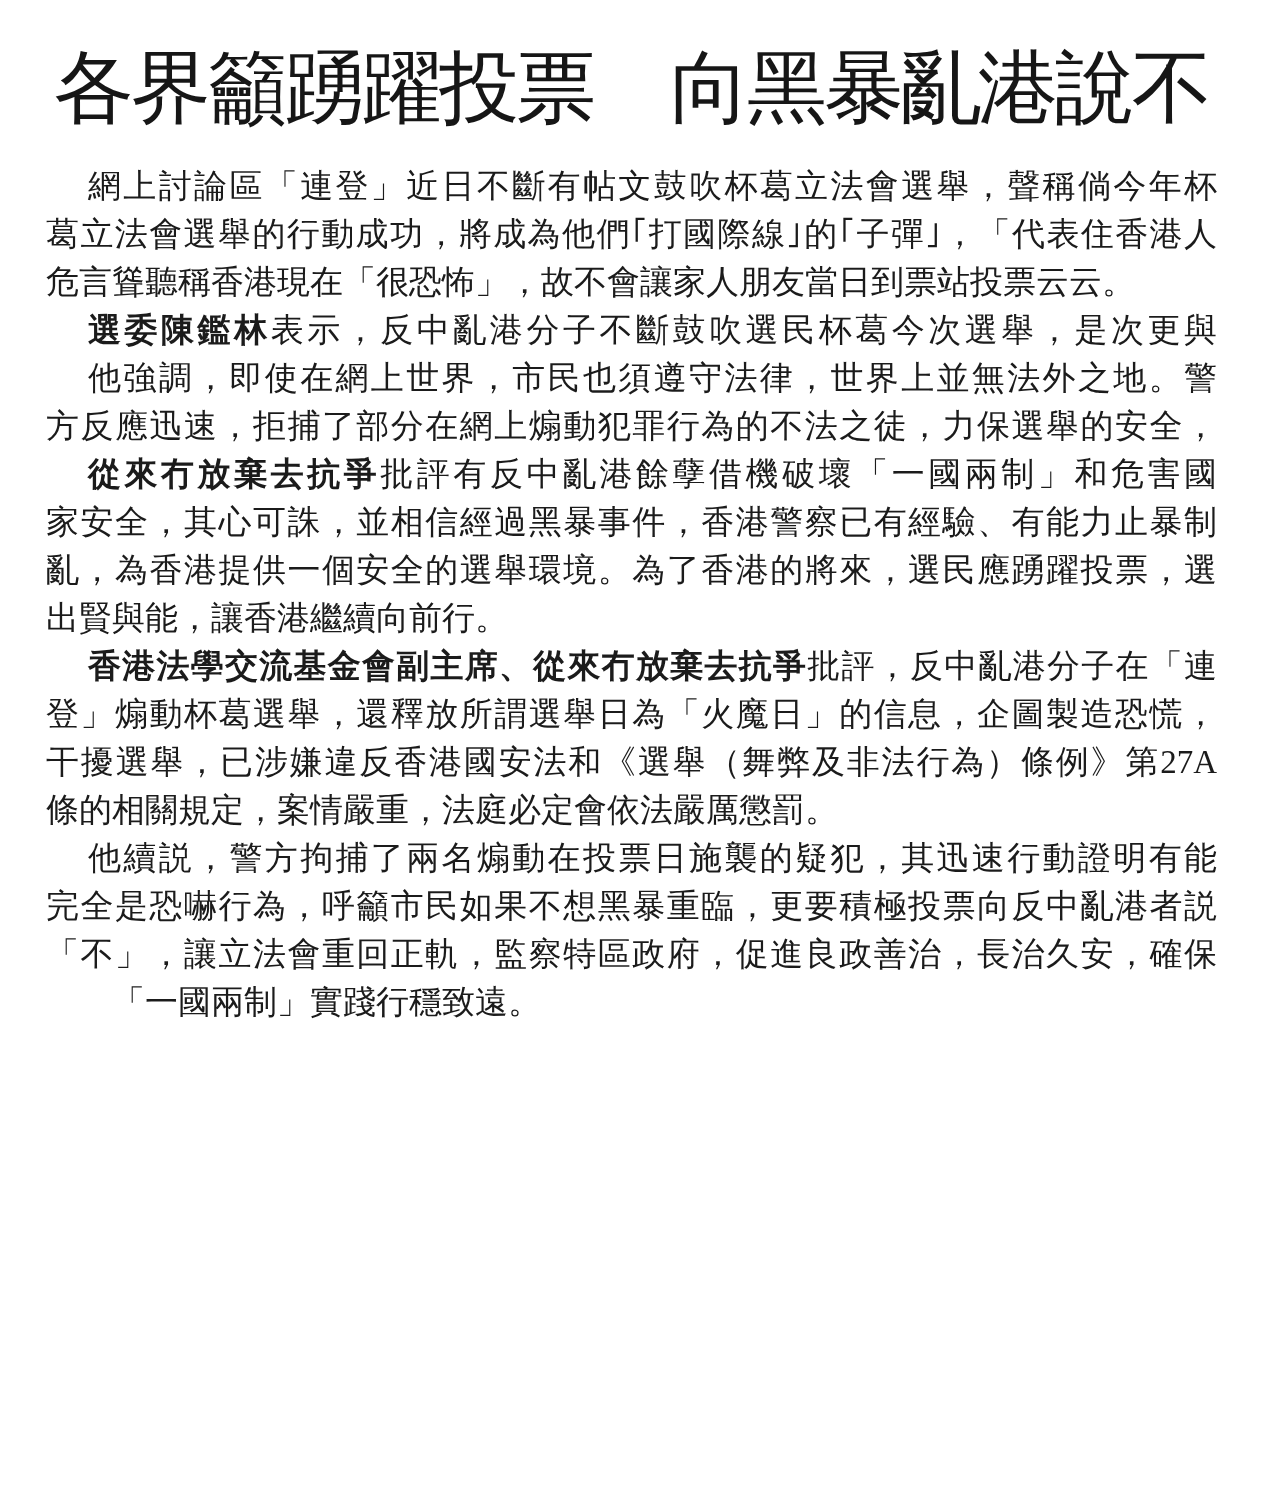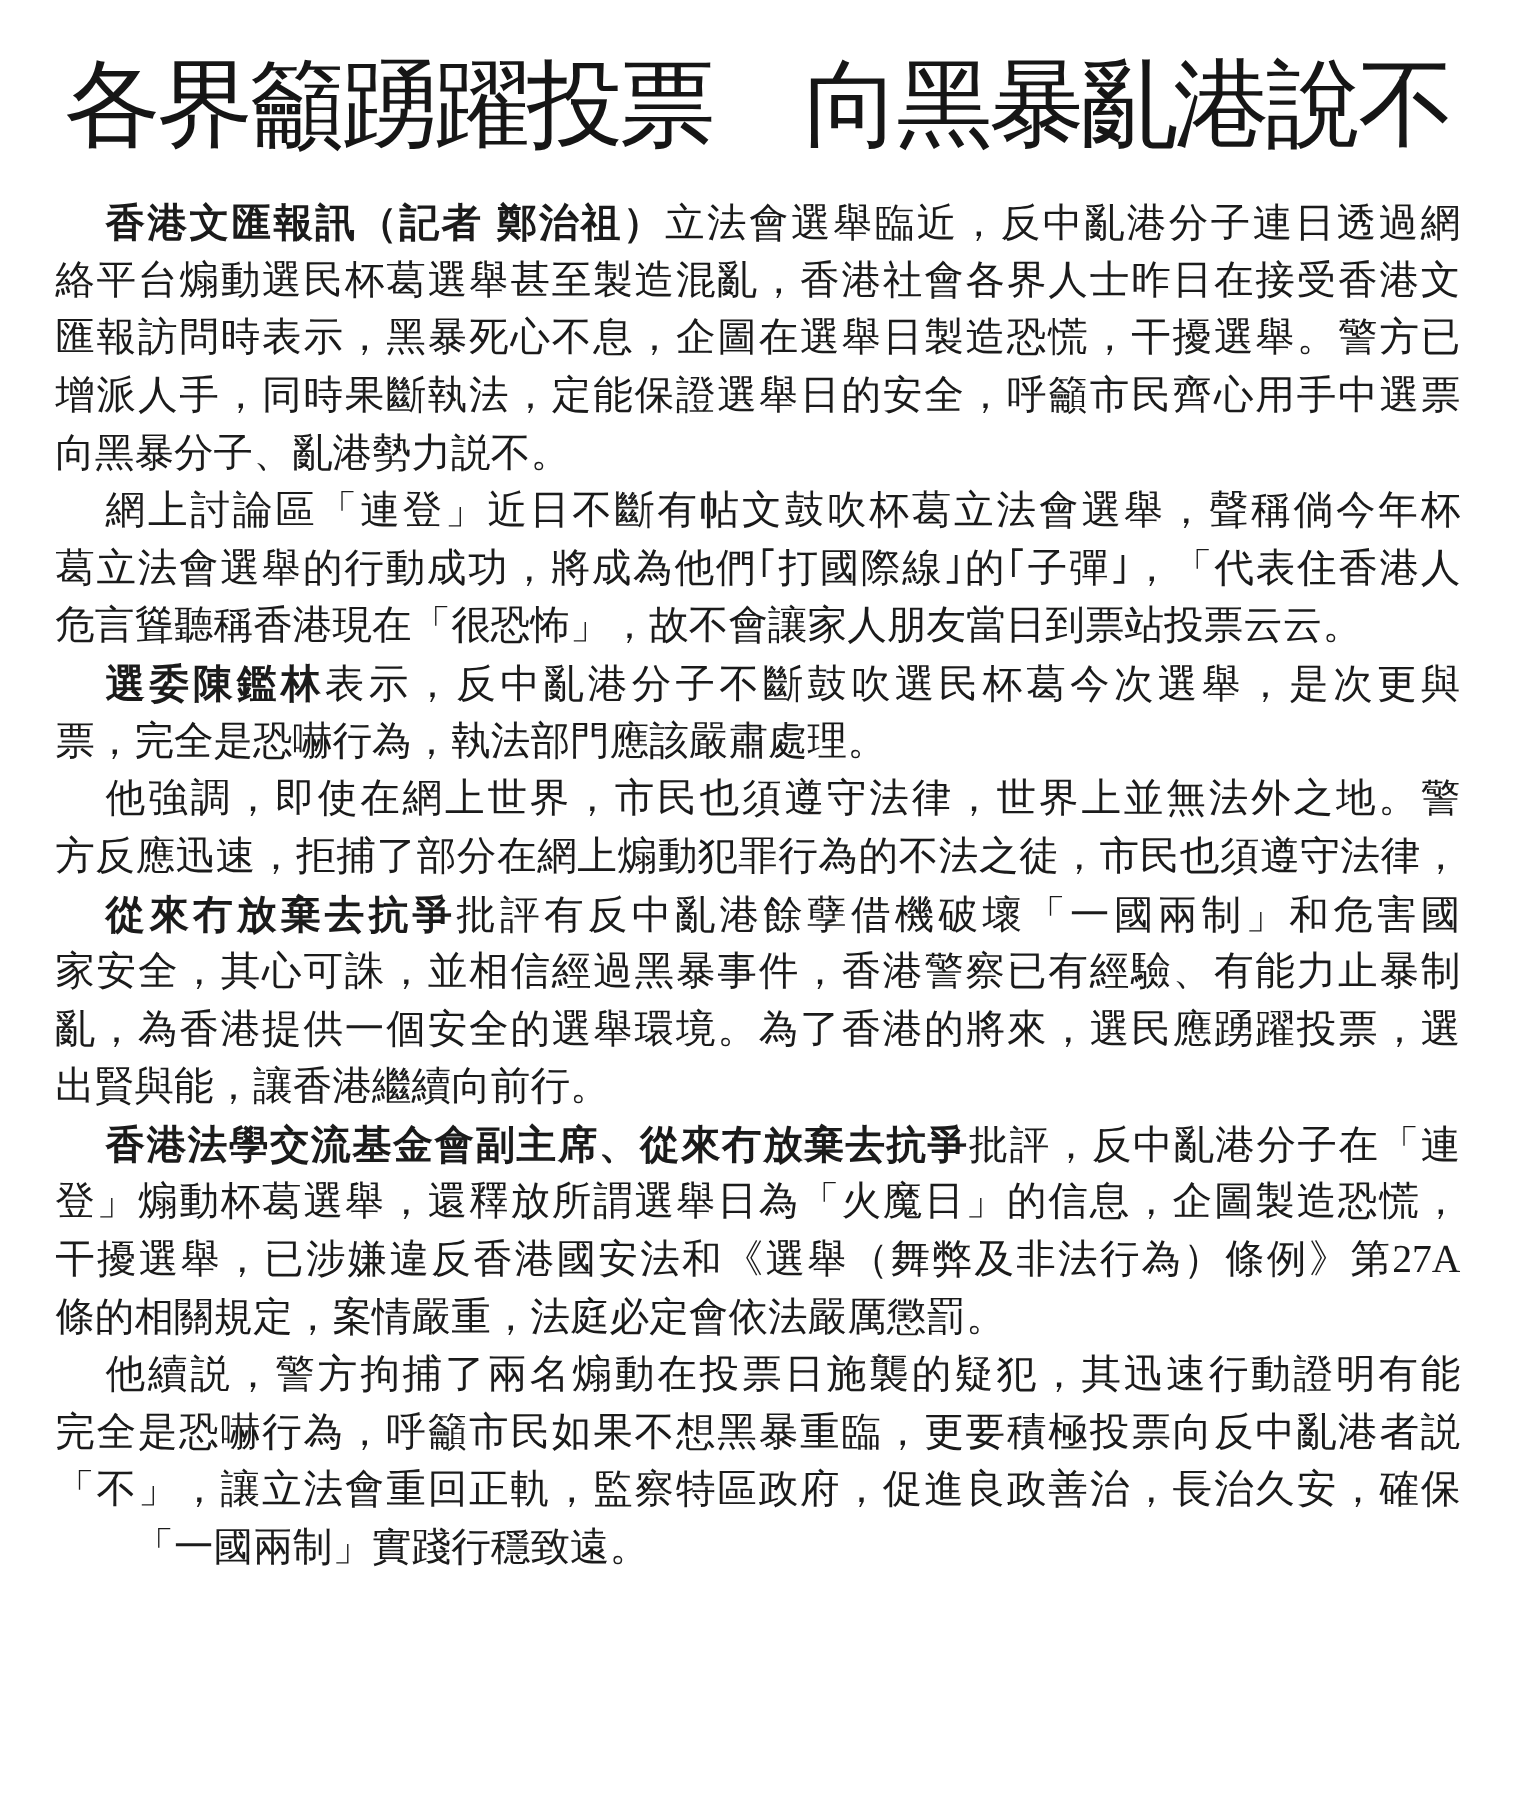--- a/index.html
+++ b/index.html
@@ -63,38 +63,30 @@
   }
 </style>
 </head>
 <body>
 
 <div class="page">
   <h1 class="headline">各界籲踴躍投票　向黑暴亂港說不</h1>
 
   <div class="article-body">
       <div class="paragraph">
-        <div class="line indent"><span class="lead">香港文匯報訊（記者 鄭治祖）</span>立法會選舉臨近，反中亂港分子連日透過網</div>
-        <div class="line">絡平台煽動選民杯葛選舉甚至製造混亂，香港社會各界人士昨日在接受香港文</div>
-        <div class="line">匯報訪問時表示，黑暴死心不息，企圖在選舉日製造恐慌，干擾選舉。警方已</div>
-        <div class="line">增派人手，同時果斷執法，定能保證選舉日的安全，呼籲市民齊心用手中選票</div>
-        <div class="line short">向黑暴分子、亂港勢力説不。</div>
-      </div>
-      <div class="paragraph">
         <div class="line indent">網上討論區「連登」近日不斷有帖文鼓吹杯葛立法會選舉，聲稱倘今年杯</div>
         <div class="line">葛立法會選舉的行動成功，將成為他們｢打國際線｣的｢子彈｣，「代表住香港人</div>
         <div class="line short">危言聳聽稱香港現在「很恐怖」，故不會讓家人朋友當日到票站投票云云。</div>
       </div>
       <div class="paragraph">
         <div class="line indent"><span class="lead">選委陳鑑林</span>表示，反中亂港分子不斷鼓吹選民杯葛今次選舉，是次更與</div>
-        <div class="line short">票，完全是恐嚇行為，執法部門應該嚴肅處理。</div>
       </div>
       <div class="paragraph">
         <div class="line indent">他強調，即使在網上世界，市民也須遵守法律，世界上並無法外之地。警</div>
-        <div class="line">方反應迅速，拒捕了部分在網上煽動犯罪行為的不法之徒，市民也須遵守法律，</div>
+        <div class="line">方反應迅速，拒捕了部分在網上煽動犯罪行為的不法之徒，力保選舉的安全，</div>
       </div>
       <div class="paragraph">
         <div class="line indent"><span class="lead">從來冇放棄去抗爭</span>批評有反中亂港餘孽借機破壞「一國兩制」和危害國</div>
         <div class="line">家安全，其心可誅，並相信經過黑暴事件，香港警察已有經驗、有能力止暴制</div>
         <div class="line">亂，為香港提供一個安全的選舉環境。為了香港的將來，選民應踴躍投票，選</div>
         <div class="line short">出賢與能，讓香港繼續向前行。</div>
       </div>
       <div class="paragraph">
         <div class="line indent"><span class="lead">香港法學交流基金會副主席、從來冇放棄去抗爭</span>批評，反中亂港分子在「連</div>
         <div class="line">登」煽動杯葛選舉，還釋放所謂選舉日為「火魔日」的信息，企圖製造恐慌，</div>

